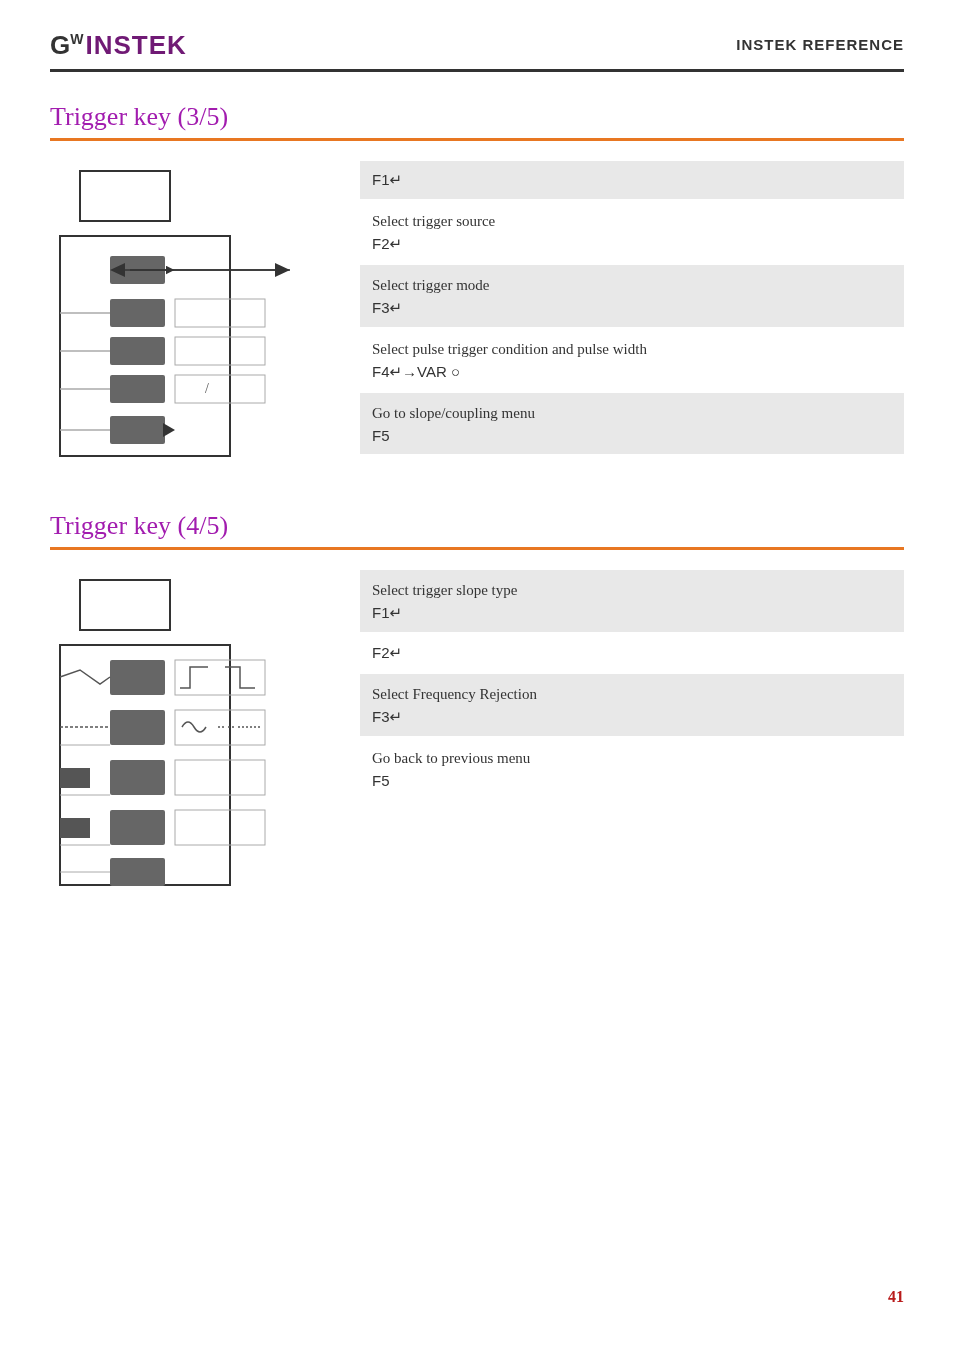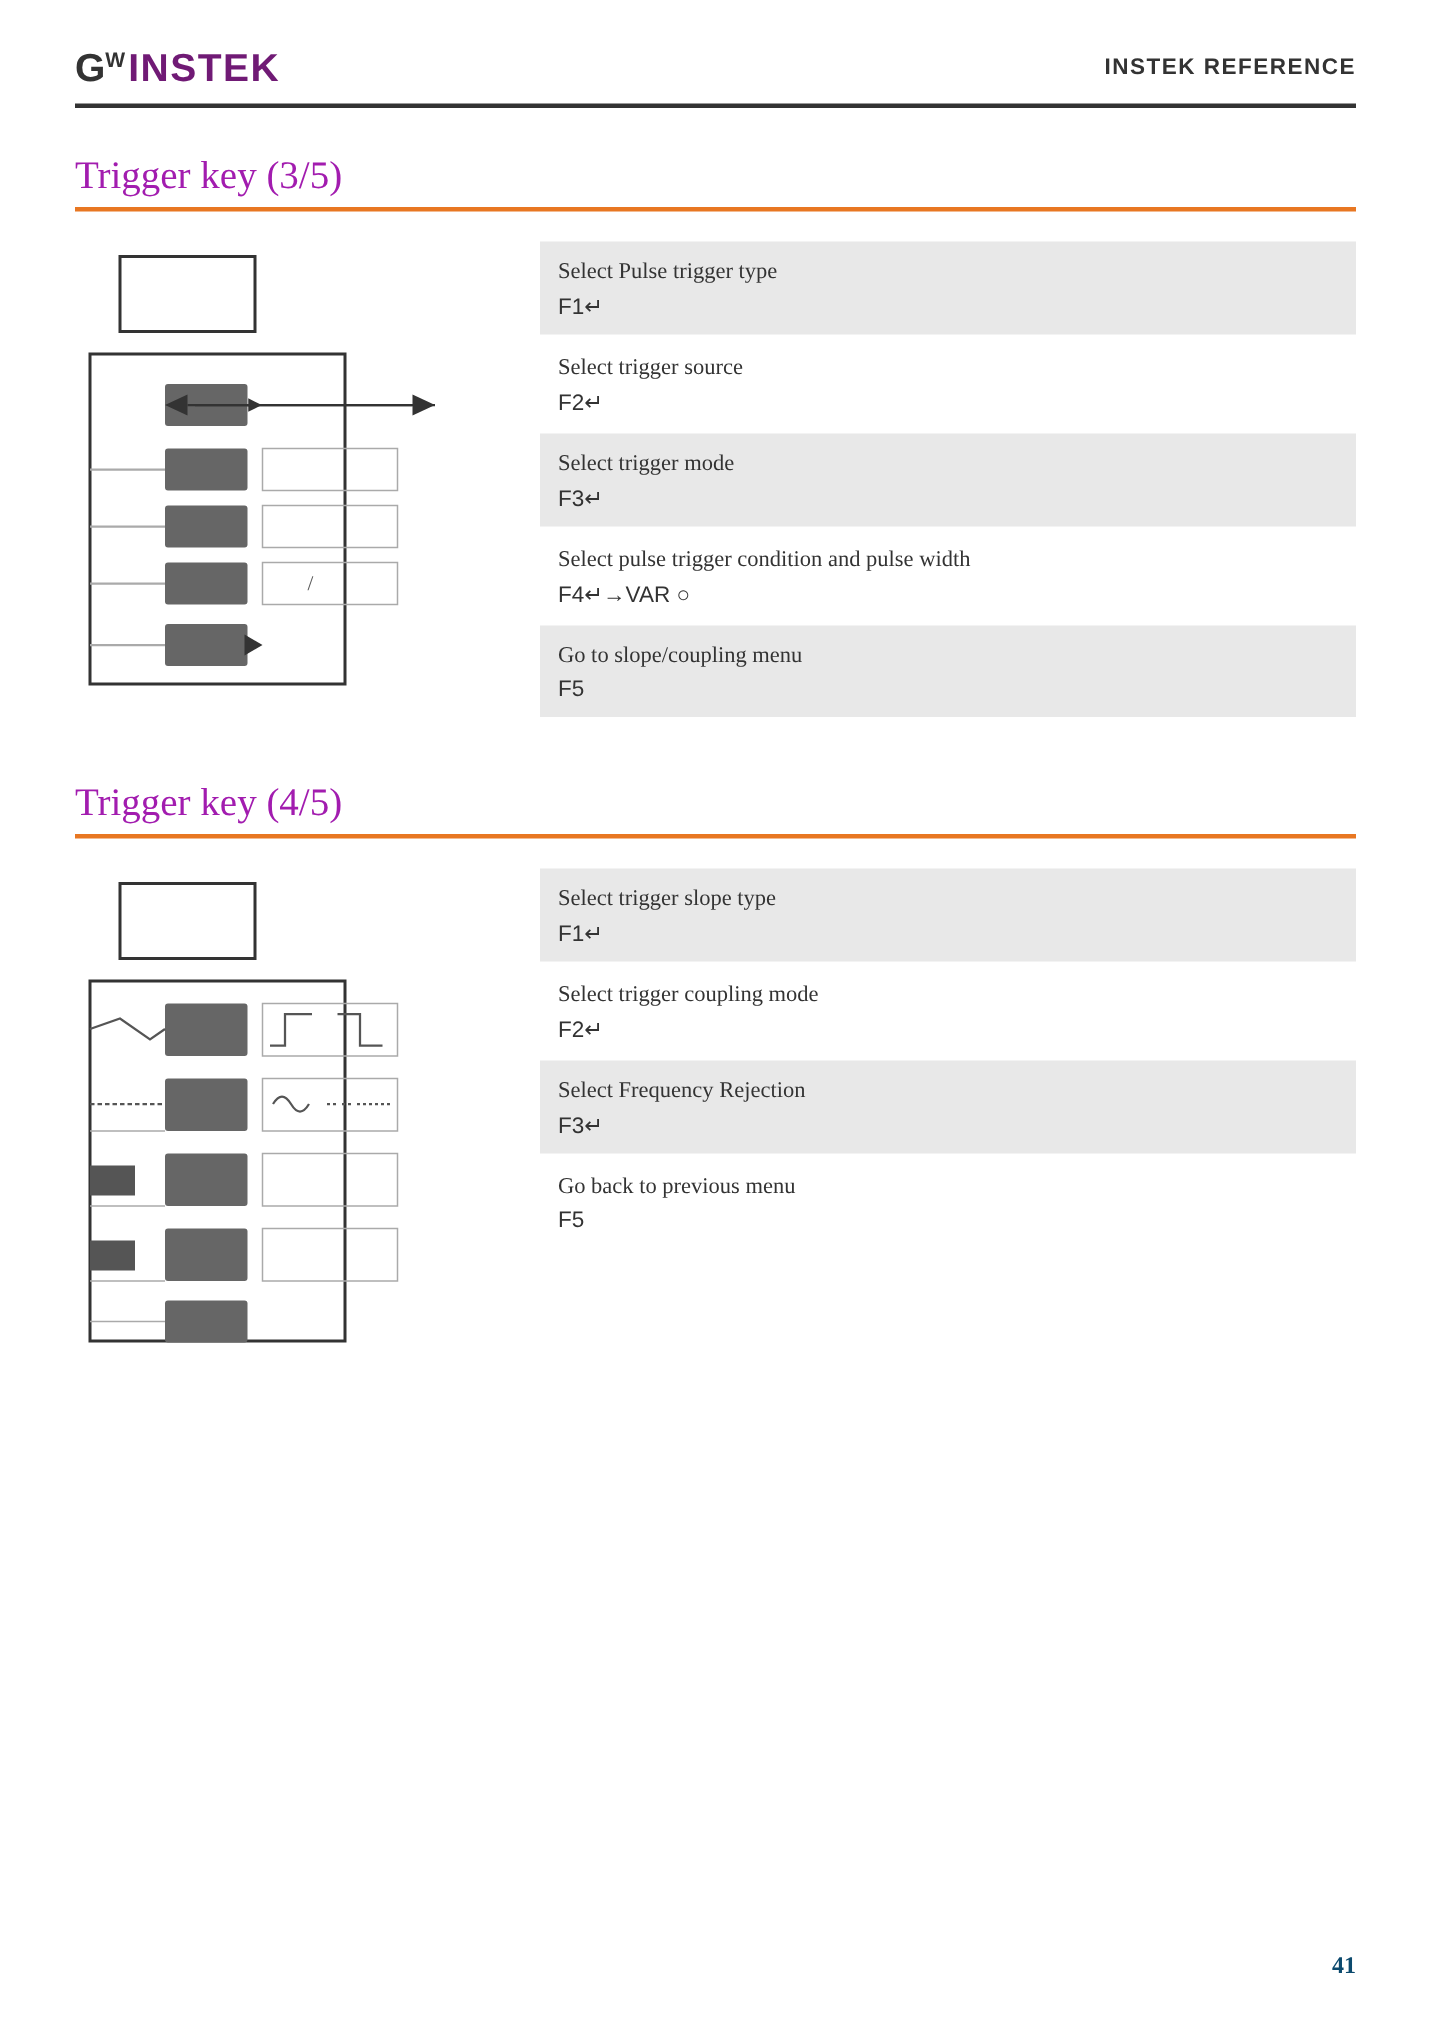--- a/index.html
+++ b/index.html
@@ -90,25 +90,25 @@
     }
 
     
     .diagram svg {
       display: block;
     }
 
     
     .page-number {
       position: absolute;
-      bottom: 30px;
+      bottom: 44px;
       right: 50px;
       font-size: 16px;
       font-weight: bold;
-      color: #0c4a6e;
+      color: #b91c1c;
     }
 
     
     .logo-container {
       display: flex;
       align-items: center;
       gap: 2px;
     }
     .logo-gw {
       font-family: Arial Black, sans-serif;
@@ -191,21 +191,20 @@
           <marker id="arrowright" markerWidth="6" markerHeight="6" refX="3" refY="3" orient="auto">
             <path d="M0,0 L6,3 L0,6 Z" fill="#333"></path>
           </marker>
         </defs>
       </svg>
     </div>
 
     <div class="descriptions">
 
       <div class="desc-item">
-        <div class="desc-text">Select Pulse trigger type</div>
         <div class="desc-key">F1↵</div>
       </div>
 
       <div class="desc-item">
         <div class="desc-text">Select trigger source</div>
         <div class="desc-key">F2↵</div>
       </div>
 
       <div class="desc-item">
         <div class="desc-text">Select trigger mode</div>
@@ -283,21 +282,20 @@
     </div>
 
     <div class="descriptions">
 
       <div class="desc-item">
         <div class="desc-text">Select trigger slope type</div>
         <div class="desc-key">F1↵</div>
       </div>
 
       <div class="desc-item">
-        <div class="desc-text">Select trigger coupling mode</div>
         <div class="desc-key">F2↵</div>
       </div>
 
       <div class="desc-item">
         <div class="desc-text">Select Frequency Rejection</div>
         <div class="desc-key">F3↵</div>
       </div>
 
 
       <div class="desc-item">

